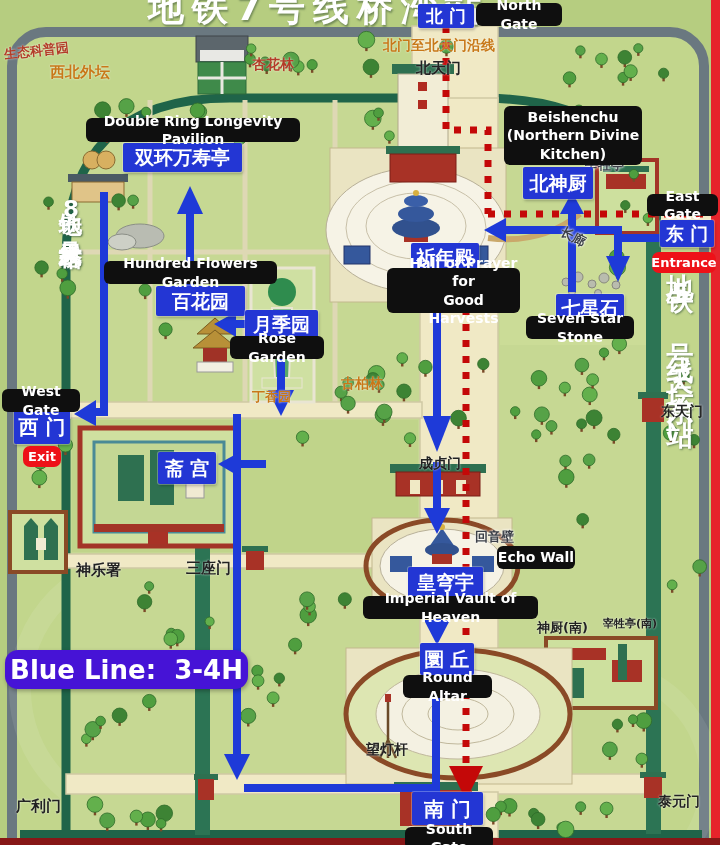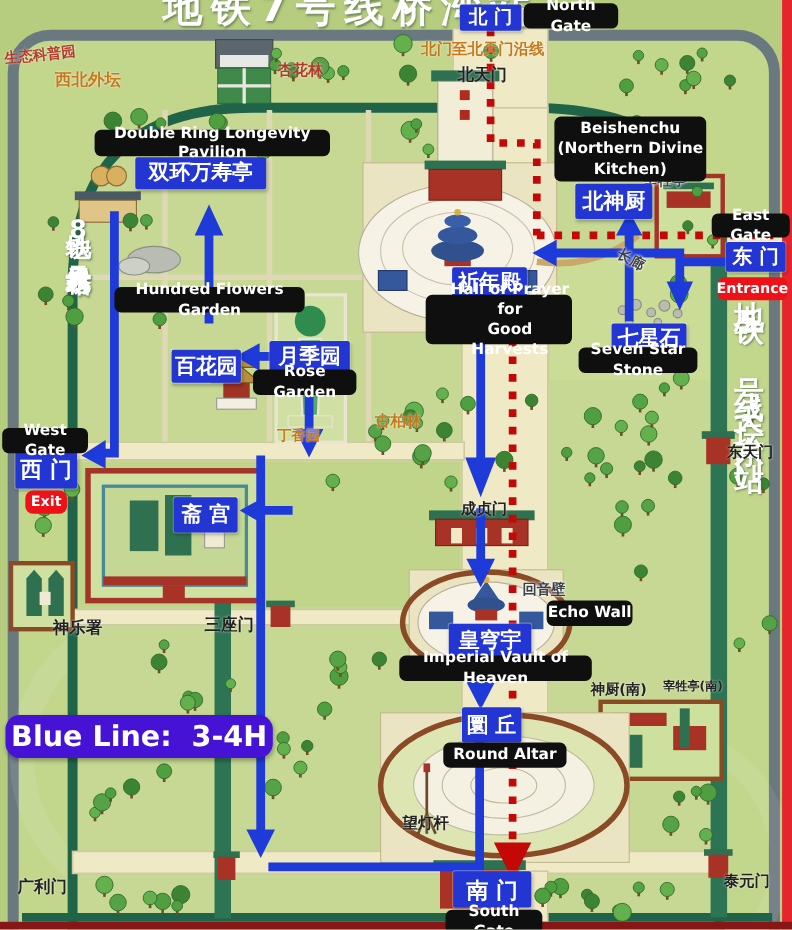--- a/index.html
+++ b/index.html
@@ -830,21 +830,21 @@
   <div class="zh-box" style="left:14px;top:410px;width:56px;height:34px;font-size:20px;">西 门</div>
   <div class="tag-box" style="left:23px;top:446px;width:38px;height:21px;font-size:13px;">Exit</div>
 
   <div class="zh-box" style="left:412px;top:792px;width:71px;height:33px;font-size:20px;">南 门</div>
   <div class="en-box" style="left:405px;top:827px;width:88px;height:22px;font-size:14px;">South Gate</div>
 
   <div class="en-box" style="left:86px;top:118px;width:214px;height:24px;font-size:14px;">Double Ring Longevity Pavilion</div>
   <div class="zh-box" style="left:123px;top:143px;width:119px;height:29px;font-size:19px;">双环万寿亭</div>
 
   <div class="en-box" style="left:104px;top:261px;width:173px;height:23px;font-size:14px;">Hundred Flowers Garden</div>
-  <div class="zh-box" style="left:156px;top:286px;width:63px;height:30px;font-size:19px;margin-top:32px;">百花园</div>
+  <div class="zh-box" style="left:156px;top:286px;width:89px;height:30px;font-size:19px;">百花园</div>
 
   <div class="zh-box" style="left:245px;top:310px;width:73px;height:28px;font-size:19px;">月季园</div>
   <div class="en-box" style="left:230px;top:336px;width:94px;height:23px;font-size:14px;">Rose Garden</div>
 
   <div class="zh-box" style="left:158px;top:452px;width:58px;height:32px;font-size:19px;">斋 宫</div>
 
   <div class="zh-box" style="left:411px;top:243px;width:68px;height:28px;font-size:19px;">祈年殿</div>
   <div class="en-box" style="left:387px;top:268px;width:133px;height:45px;font-size:14px;padding-left:20px;">Hall of Prayer for
 Good Harvests</div>
 
@@ -855,37 +855,37 @@
 
   <div class="zh-box" style="left:556px;top:294px;width:68px;height:29px;font-size:19px;">七星石</div>
   <div class="en-box" style="left:526px;top:316px;width:108px;height:23px;font-size:14px;">Seven Star Stone</div>
 
   <div class="en-box" style="left:497px;top:546px;width:78px;height:23px;font-size:14px;">Echo Wall</div>
 
   <div class="zh-box" style="left:408px;top:567px;width:75px;height:31px;font-size:19px;">皇穹宇</div>
   <div class="en-box" style="left:363px;top:596px;width:175px;height:23px;font-size:14px;">Imperial Vault of Heaven</div>
 
   <div class="zh-box" style="left:420px;top:643px;width:54px;height:32px;font-size:19px;">圜 丘</div>
-  <div class="en-box" style="left:403px;top:675px;width:112px;height:23px;font-size:14px;">Round Altar</div>
+  <div class="en-box" style="left:403px;top:675px;width:89px;height:23px;font-size:14px;">Round Altar</div>
 
   <div class="legend-box" style="left:5px;top:650px;width:243px;height:39px;font-size:26px;background:var(--legend-blue-bg,#4613d6);">Blue Line:  3-4H</div>
 
   <div class="maplabel redbrown" style="left:4px;top:44px;font-size:13px;transform:rotate(-6deg);">生态科普园</div>
   <div class="maplabel redbrown" style="left:252px;top:57px;font-size:14px;">杏花林</div>
   <div class="maplabel orange" style="left:50px;top:64px;font-size:15px;">西北外坛</div>
   <div class="maplabel orange" style="left:383px;top:38px;font-size:14px;">北门至北天门沿线</div>
   <div class="maplabel" style="left:416px;top:60px;font-size:15px;">北天门</div>
   <div class="maplabel outlined" style="left:585px;top:158px;font-size:13px;">宰牲亭</div>
   <div class="maplabel outlined" style="left:560px;top:230px;font-size:13px;transform:rotate(28deg);">长廊</div>
   <div class="maplabel orange" style="left:341px;top:376px;font-size:14px;">古柏林</div>
   <div class="maplabel orange" style="left:252px;top:390px;font-size:13px;">丁香园</div>
   <div class="maplabel" style="left:661px;top:404px;font-size:14px;z-index:21;">东天门</div>
   <div class="maplabel" style="left:419px;top:456px;font-size:14px;">成贞门</div>
   <div class="maplabel outlined" style="left:475px;top:530px;font-size:13px;">回音壁</div>
   <div class="maplabel" style="left:186px;top:560px;font-size:15px;">三座门</div>
-  <div class="maplabel" style="left:0;top:562px;font-size:15px;padding-left:48px;">神乐署</div>
+  <div class="maplabel" style="left:28px;top:562px;font-size:15px;padding-left:48px;">神乐署</div>
   <div class="maplabel" style="left:366px;top:742px;font-size:14px;">望灯杆</div>
   <div class="maplabel" style="left:537px;top:621px;font-size:13px;">神厨(南)</div>
   <div class="maplabel" style="left:603px;top:618px;font-size:11px;">宰牲亭(南)</div>
   <div class="maplabel" style="left:16px;top:798px;font-size:15px;">广利门</div>
   <div class="maplabel" style="left:658px;top:794px;font-size:14px;z-index:21;">泰元门</div>
 
 </div>
 
 </body></html>

